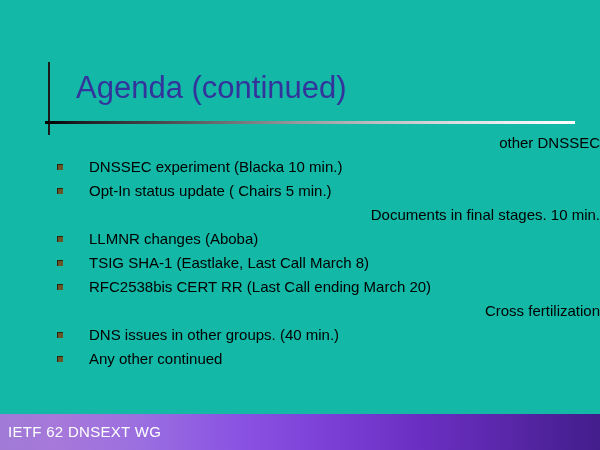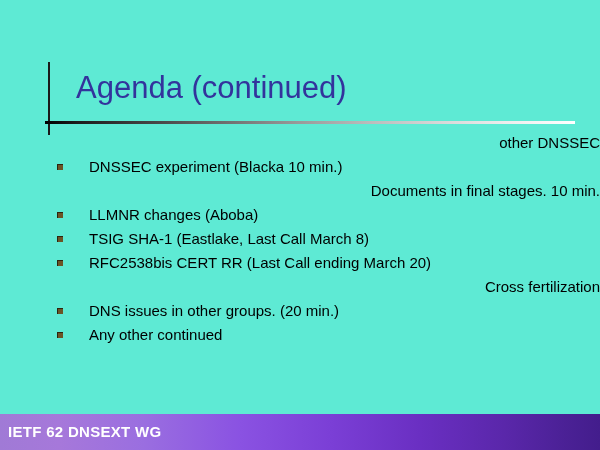--- a/index.html
+++ b/index.html
@@ -12,21 +12,21 @@
     height: 450px;
     overflow: hidden;
     font-family: "Liberation Sans", sans-serif;
     -webkit-font-smoothing: none;
   }
 
   #slide {
     position: relative;
     width: 600px;
     height: 450px;
-    background: #5eead4;
+    background: #14b8a6;
     overflow: hidden;
   }
 
   
   #title-block {
     position: absolute;
     left: 0;
     top: 0;
     width: 600px;
     height: 136px;
@@ -134,45 +134,46 @@
         #4b2196 94%,
         #431d8c 100%);
   }
 
   #footer-text {
     position: absolute;
     left: 8px;
     top: 9px;
     color: #ffffff;
     font-size: 15px;
-    font-weight: bold;
+    font-weight: normal;
     letter-spacing: 0.3px;
     white-space: nowrap;
   }
 </style>
 </head>
 <body>
 
 <div id="slide">
 
   <div id="title-block">
     <div id="title-vrule"></div>
     <div id="title-hrule"></div>
     <div id="page-title">Agenda (continued)</div>
   </div>
 
   <div id="body-list">
       <div class="bullet-row level-1"><span class="bullet-text">other DNSSEC</span></div>
       <div class="bullet-row level-2"><span class="bullet-marker" style="background: rgb(107, 85, 38);"></span><span class="bullet-text">DNSSEC experiment (Blacka 10 min.)</span></div>
+      <div class="bullet-row level-2"><span class="bullet-marker" style="background: rgb(107, 85, 38);"></span><span class="bullet-text">Opt-In status update ( Chairs 5 min.)</span></div>
       <div class="bullet-row level-1"><span class="bullet-text">Documents in final stages. 10 min.</span></div>
       <div class="bullet-row level-2"><span class="bullet-marker" style="background: rgb(107, 85, 38);"></span><span class="bullet-text">LLMNR changes (Aboba)</span></div>
       <div class="bullet-row level-2"><span class="bullet-marker" style="background: rgb(107, 85, 38);"></span><span class="bullet-text">TSIG SHA-1 (Eastlake, Last Call March 8)</span></div>
       <div class="bullet-row level-2"><span class="bullet-marker" style="background: rgb(107, 85, 38);"></span><span class="bullet-text">RFC2538bis CERT RR (Last Call ending March 20)</span></div>
       <div class="bullet-row level-1"><span class="bullet-text">Cross fertilization</span></div>
-      <div class="bullet-row level-2"><span class="bullet-marker" style="background: rgb(107, 85, 38);"></span><span class="bullet-text">DNS issues in other groups. (20 min.)</span></div>
+      <div class="bullet-row level-2"><span class="bullet-marker" style="background: rgb(107, 85, 38);"></span><span class="bullet-text">DNS issues in other groups. (40 min.)</span></div>
       <div class="bullet-row level-2"><span class="bullet-marker" style="background: rgb(107, 85, 38);"></span><span class="bullet-text">Any other continued</span></div>
     </div>
 
   <div id="footer-bar">
     <div id="footer-text">IETF 62 DNSEXT WG</div>
   </div>
 
 </div>
 
 </body></html>

